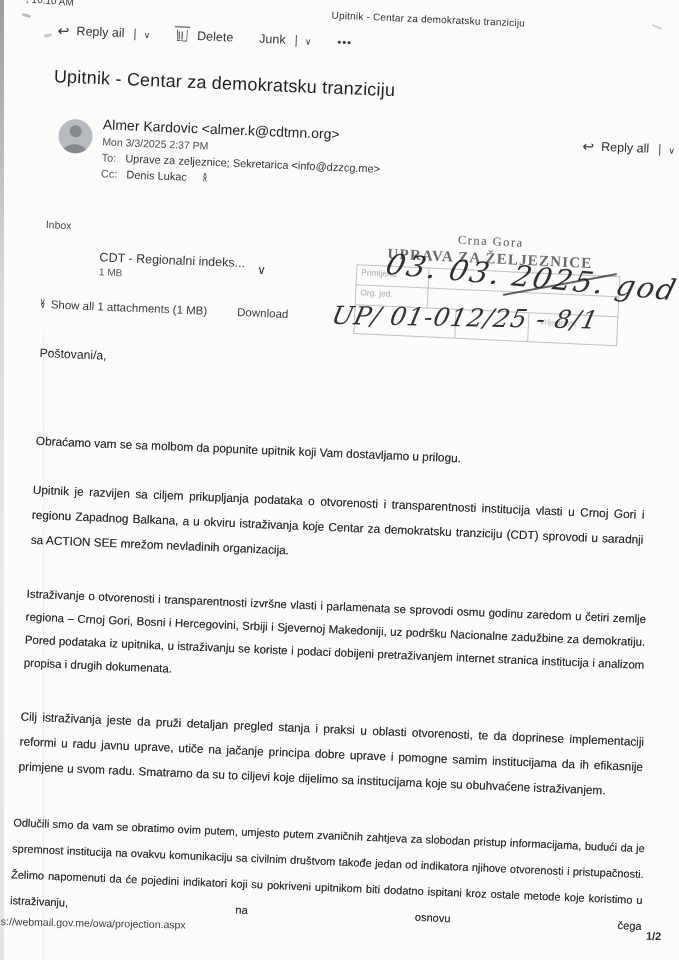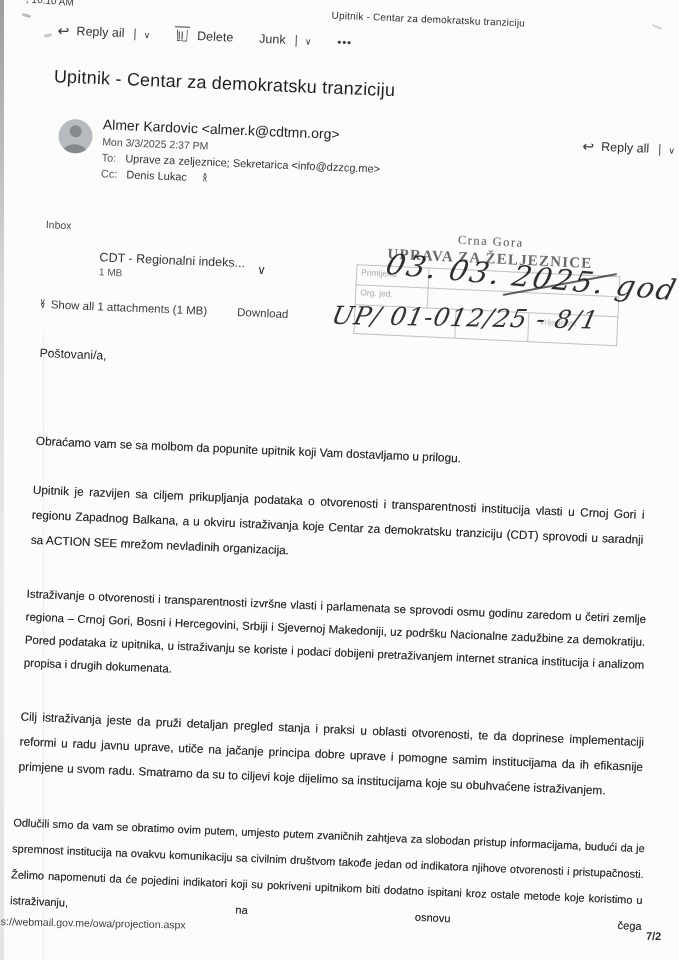--- a/index.html
+++ b/index.html
@@ -215,13 +215,13 @@
   <div class="abs salutation">Poštovani/a,</div>
   <div class="abs para p1">Obraćamo vam se sa molbom da popunite upitnik koji Vam dostavljamo u prilogu.</div>
   <div class="abs para p2">Upitnik je razvijen sa ciljem prikupljanja podataka o otvorenosti i transparentnosti institucija vlasti u Crnoj Gori i regionu Zapadnog Balkana, a u okviru istraživanja koje Centar za demokratsku tranziciju (CDT) sprovodi u saradnji sa ACTION SEE mrežom nevladinih organizacija.</div>
   <div class="abs para p3">Istraživanje o otvorenosti i transparentnosti izvršne vlasti i parlamenata se sprovodi osmu godinu zaredom u četiri zemlje regiona – Crnoj Gori, Bosni i Hercegovini, Srbiji i Sjevernoj Makedoniji, uz podršku Nacionalne zadužbine za demokratiju. Pored podataka iz upitnika, u istraživanju se koriste i podaci dobijeni pretraživanjem internet stranica institucija i analizom propisa i drugih dokumenata.</div>
   <div class="abs para p4">Cilj istraživanja jeste da pruži detaljan pregled stanja i praksi u oblasti otvorenosti, te da doprinese implementaciji reformi u radu javnu uprave, utiče na jačanje principa dobre uprave i pomogne samim institucijama da ih efikasnije primjene u svom radu. Smatramo da su to ciljevi koje dijelimo sa institucijama koje su obuhvaćene istraživanjem.</div>
   <div class="abs para p5">Odlučili smo da vam se obratimo ovim putem, umjesto putem zvaničnih zahtjeva za slobodan pristup informacijama, budući da je spremnost institucija na ovakvu komunikaciju sa civilnim društvom takođe jedan od indikatora njihove otvorenosti i pristupačnosti. Želimo napomenuti da će pojedini indikatori koji su pokriveni upitnikom biti dodatno ispitani kroz ostale metode koje koristimo u istraživanju, na osnovu čega</div>
 
 </div>
 
 <div class="footer-url">s://webmail.gov.me/owa/projection.aspx</div>
-<div class="page-num">7/2</div>
+<div class="page-num">1/2</div>
 
 </body></html>

